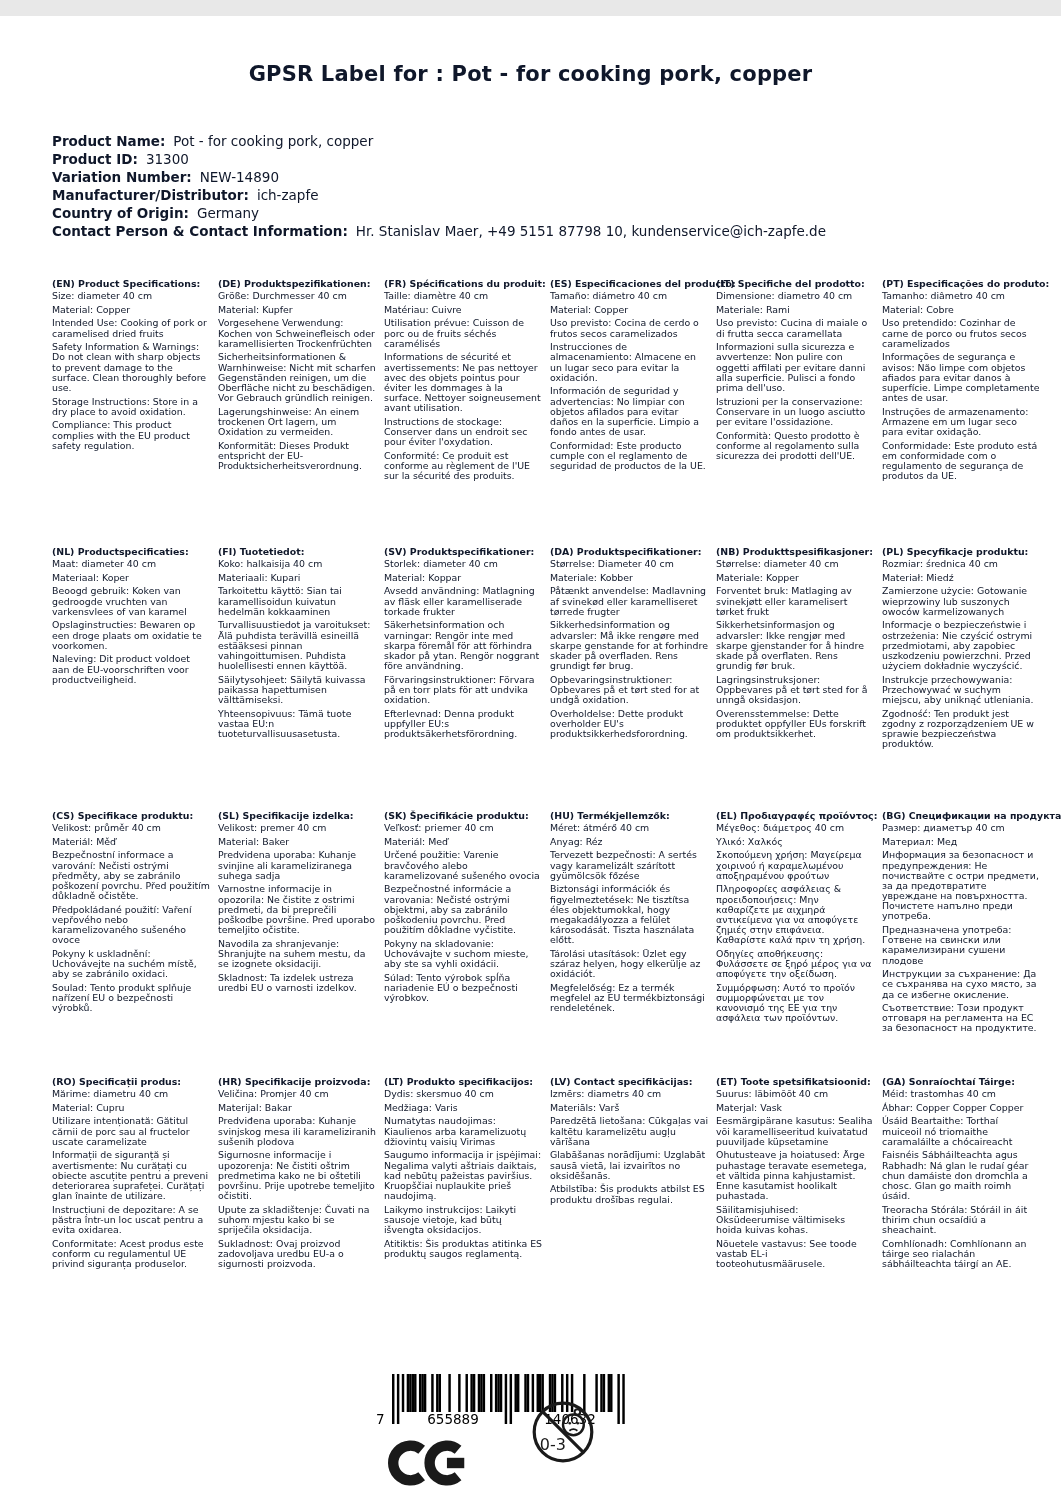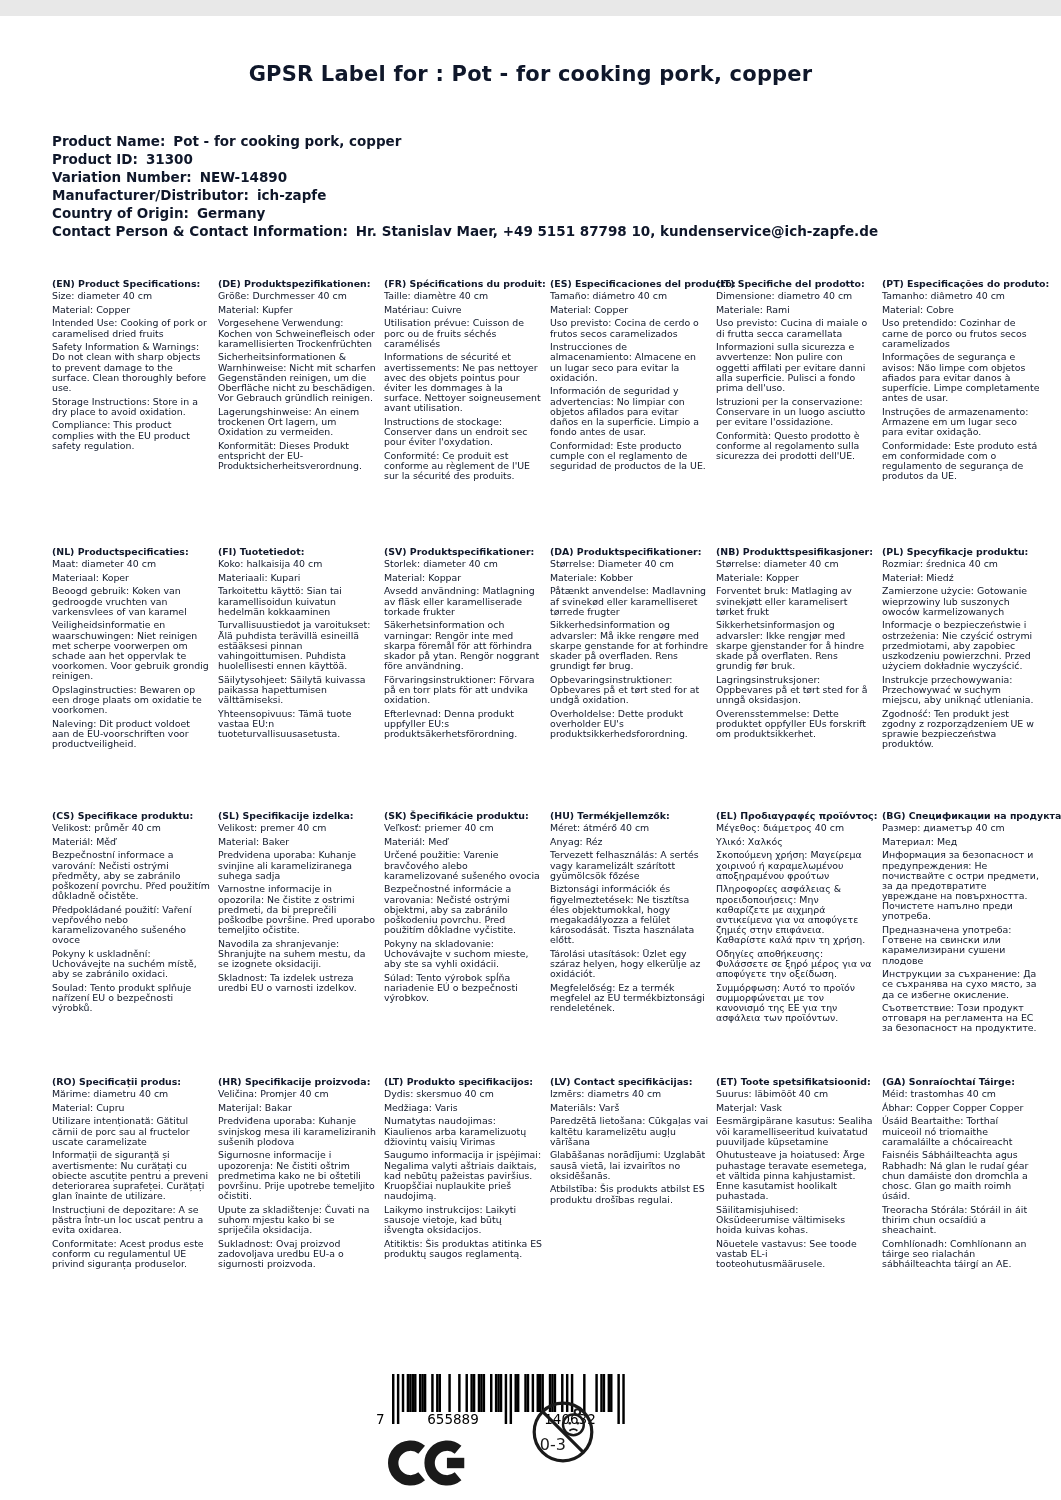--- a/index.html
+++ b/index.html
@@ -15,21 +15,21 @@
   .page-title{
     position:absolute;top:46px;left:0;width:100%;
     text-align:center;font-size:21px;font-weight:bold;
     letter-spacing:.2px;
   }
   .product-info{
     position:absolute;top:116px;left:52px;width:960px;
     font-size:13.5px;line-height:18px;
   }
   .info-label{font-weight:bold;margin-right:8px;}
-  .info-value{font-weight:bold;}
+  .info-value{font-weight:normal;}
   .blocks-grid{
     position:absolute;top:263px;left:52px;width:1002px;
     display:grid;
     grid-template-columns:repeat(6,158px);
     column-gap:8px;
     grid-template-rows:268px 264px 266px auto;
   }
   .lang-block{font-size:9.4px;line-height:1.08;}
   .block-heading{
     font-weight:bold;white-space:nowrap;margin:0 0 2px 0;
@@ -134,21 +134,20 @@
         <div class="block-para">Informações de segurança e avisos: Não limpe com objetos afiados para evitar danos à superfície. Limpe completamente antes de usar.</div>
         <div class="block-para">Instruções de armazenamento: Armazene em um lugar seco para evitar oxidação.</div>
         <div class="block-para">Conformidade: Este produto está em conformidade com o regulamento de segurança de produtos da UE.</div>
       </div>
 
   <div class="lang-block">
     <div class="block-heading">(NL) Productspecificaties:</div>
   <div class="block-para">Maat: diameter 40 cm</div>
         <div class="block-para">Materiaal: Koper</div>
         <div class="block-para">Beoogd gebruik: Koken van gedroogde vruchten van varkensvlees of van karamel</div>
-        <div class="block-para">Veiligheidsinformatie en waarschuwingen: Niet reinigen met scherpe voorwerpen om schade aan het oppervlak te voorkomen. Voor gebruik grondig reinigen.</div>
         <div class="block-para">Opslaginstructies: Bewaren op een droge plaats om oxidatie te voorkomen.</div>
         <div class="block-para">Naleving: Dit product voldoet aan de EU-voorschriften voor productveiligheid.</div>
       </div>
 
   <div class="lang-block">
     <div class="block-heading">(FI) Tuotetiedot:</div>
   <div class="block-para">Koko: halkaisija 40 cm</div>
         <div class="block-para">Materiaali: Kupari</div>
         <div class="block-para">Tarkoitettu käyttö: Sian tai karamellisoidun kuivatun hedelmän kokkaaminen</div>
         <div class="block-para">Turvallisuustiedot ja varoitukset: Älä puhdista terävillä esineillä estääksesi pinnan vahingoittumisen. Puhdista huolellisesti ennen käyttöä.</div>
@@ -223,21 +222,21 @@
         <div class="block-para">Určené použitie: Varenie bravčového alebo karamelizované sušeného ovocia</div>
         <div class="block-para">Bezpečnostné informácie a varovania: Nečisté ostrými objektmi, aby sa zabránilo poškodeniu povrchu. Pred použitím dôkladne vyčistite.</div>
         <div class="block-para">Pokyny na skladovanie: Uchovávajte v suchom mieste, aby ste sa vyhli oxidácii.</div>
         <div class="block-para">Súlad: Tento výrobok spĺňa nariadenie EÚ o bezpečnosti výrobkov.</div>
       </div>
 
   <div class="lang-block">
     <div class="block-heading">(HU) Termékjellemzők:</div>
   <div class="block-para">Méret: átmérő 40 cm</div>
         <div class="block-para">Anyag: Réz</div>
-        <div class="block-para">Tervezett felhasználás: A sertés vagy karamelizált szárított gyümölcsök főzése</div>
+        <div class="block-para">Tervezett bezpečnosti: A sertés vagy karamelizált szárított gyümölcsök főzése</div>
         <div class="block-para">Biztonsági információk és figyelmeztetések: Ne tisztítsa éles objektumokkal, hogy megakadályozza a felület károsodását. Tiszta használata előtt.</div>
         <div class="block-para">Tárolási utasítások: Üzlet egy száraz helyen, hogy elkerülje az oxidációt.</div>
         <div class="block-para">Megfelelőség: Ez a termék megfelel az EU termékbiztonsági rendeletének.</div>
       </div>
 
   <div class="lang-block">
     <div class="block-heading">(EL) Προδιαγραφές προϊόντος:</div>
   <div class="block-para">Μέγεθος: διάμετρος 40 cm</div>
         <div class="block-para">Υλικό: Χαλκός</div>
         <div class="block-para">Σκοπούμενη χρήση: Μαγείρεμα χοιρινού ή καραμελωμένου αποξηραμένου φρούτων</div>

